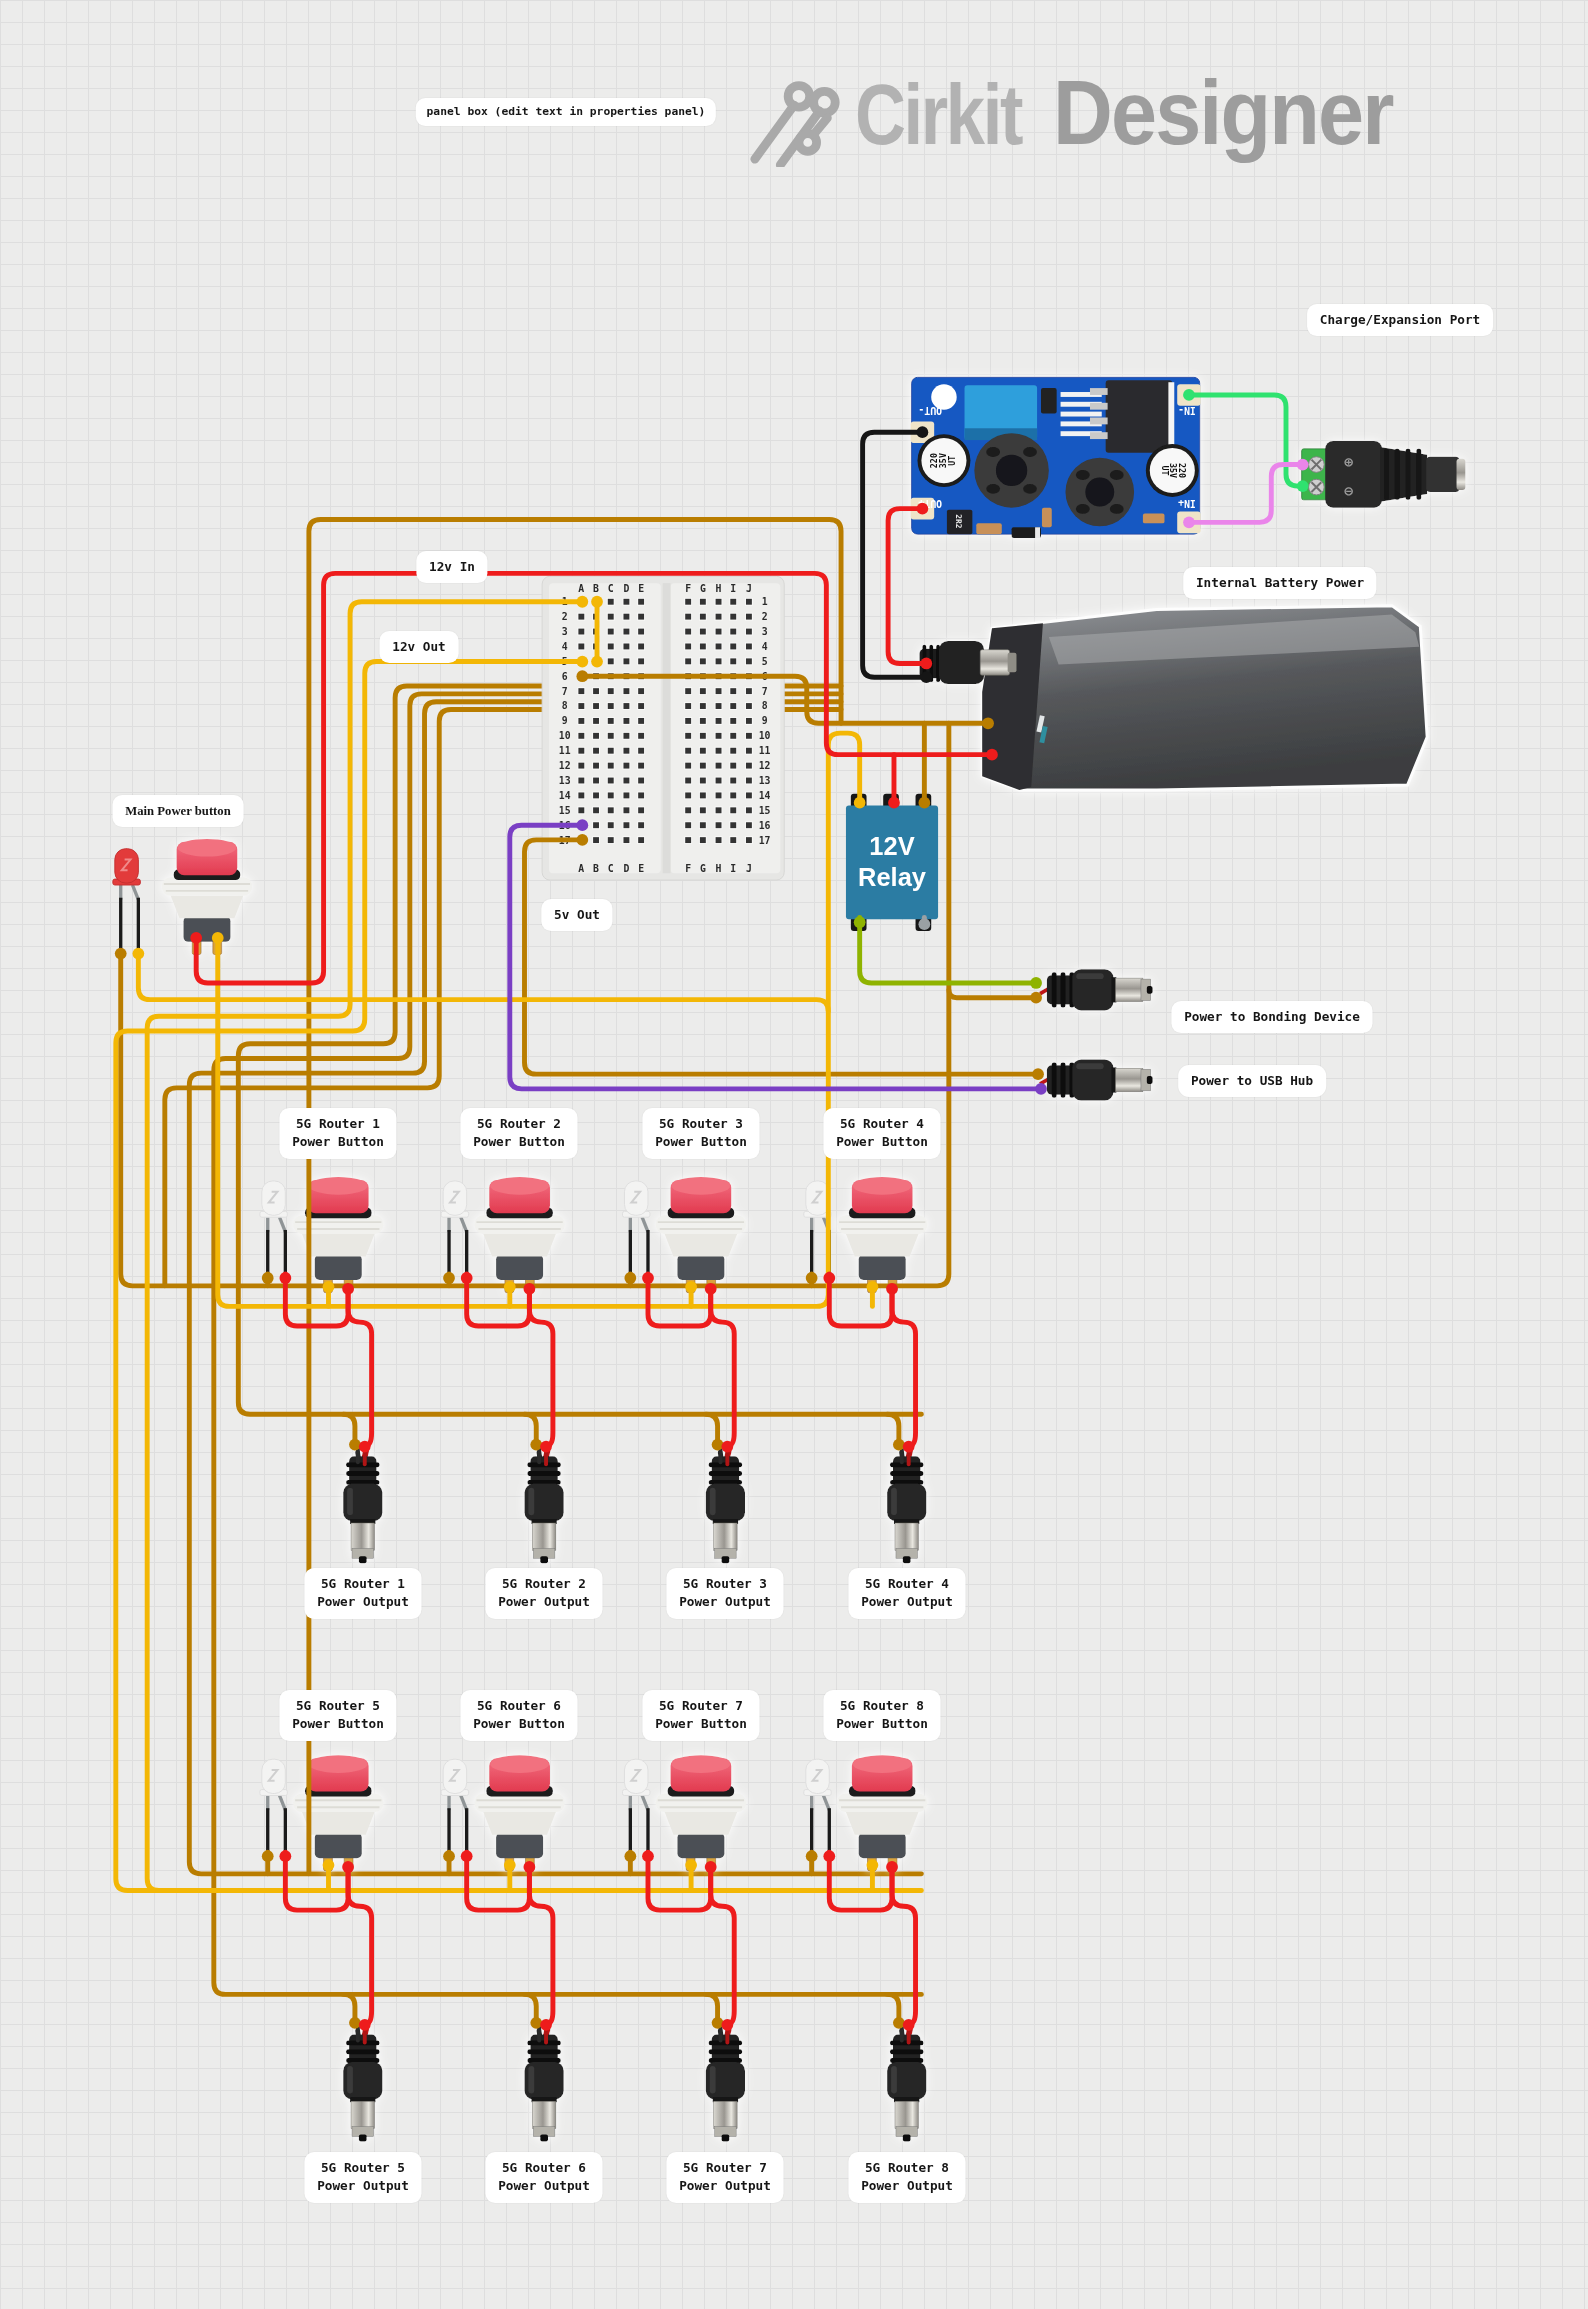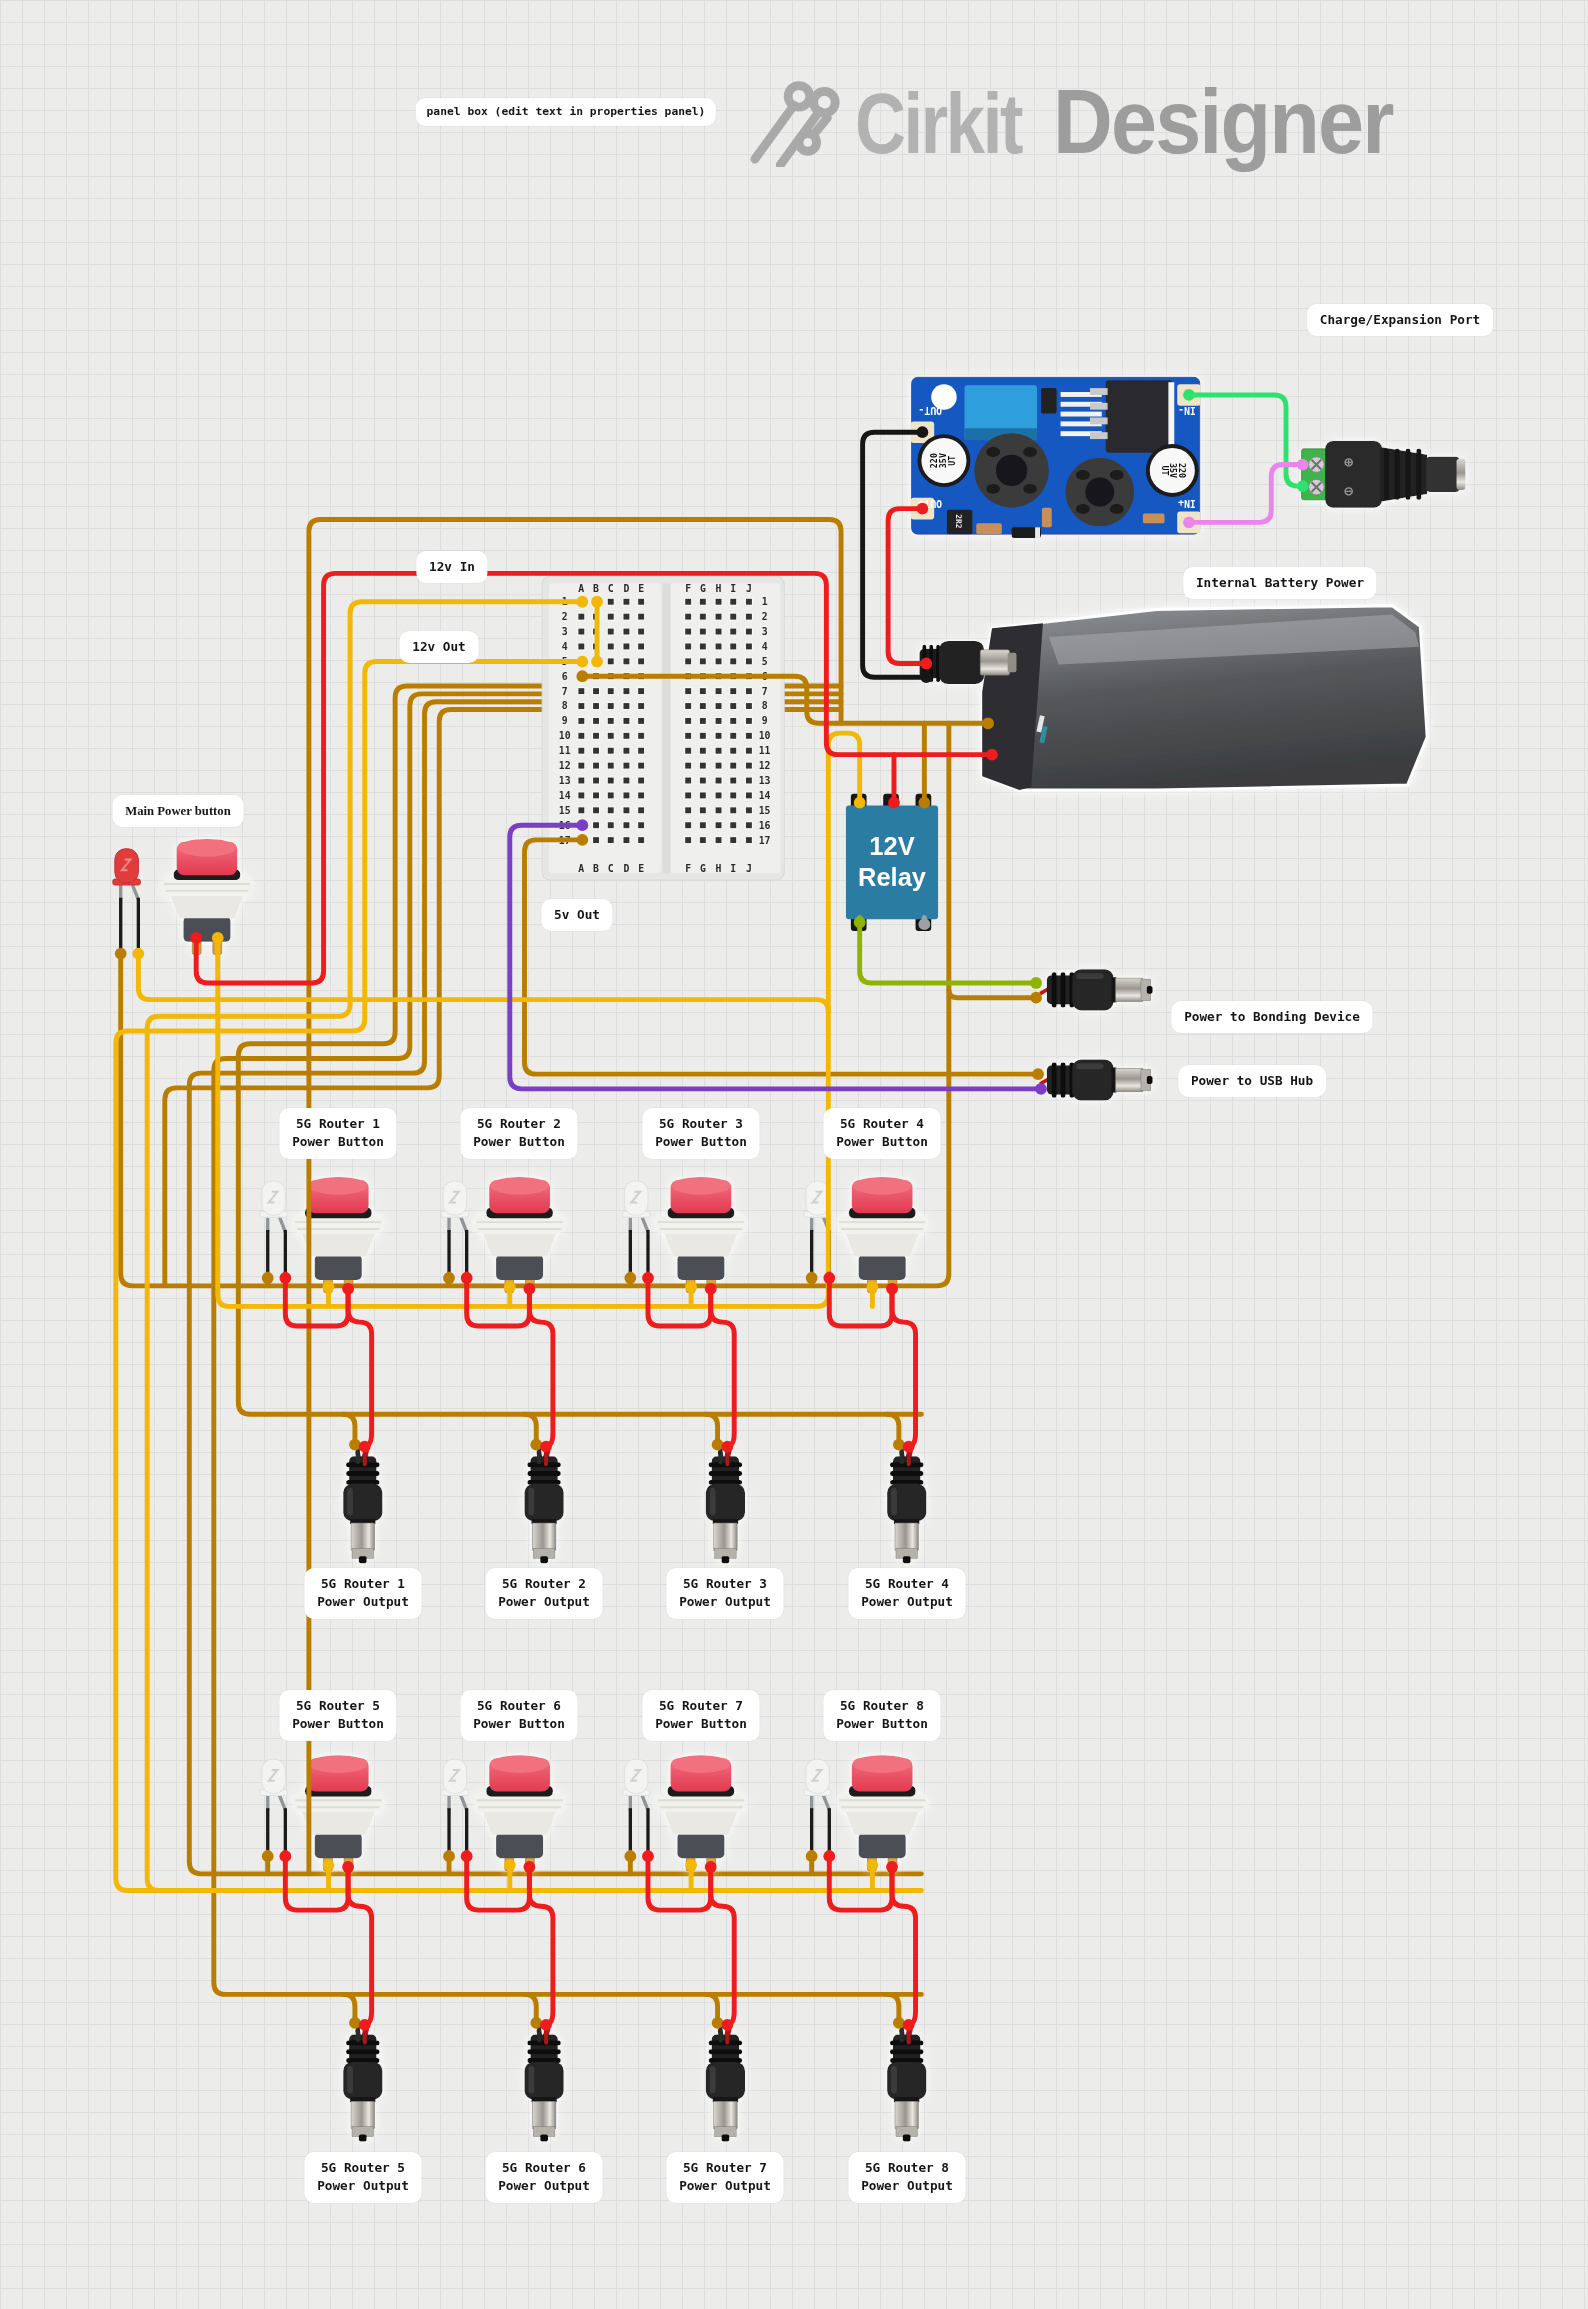--- a/index.html
+++ b/index.html
@@ -8,21 +8,21 @@
     background-image:linear-gradient(#dedede 1px,transparent 1px),
                      linear-gradient(90deg,#dedede 1px,transparent 1px);
     background-size:22px 22px;
     font-family:"DejaVu Sans Mono",monospace;}
   svg.layer{position:absolute;left:0;top:0;}
   .lbl{position:absolute;transform:translateX(-50%);background:#fff;border-radius:9.8px;
     padding:6.9px 12.7px;font:bold 12.7px "DejaVu Sans Mono",monospace;color:#161616;
     text-align:center;line-height:1.45;white-space:nowrap;z-index:40;
     box-shadow:0 0 0 1px rgba(0,0,0,0.02);}
   .lbl.small{font-size:11.3px;padding:5.9px 10.8px;}
-  .logo{position:absolute;left:747px;top:59px;display:flex;align-items:flex-end;gap:9.8px;z-index:5;}
+  .logo{position:absolute;left:747px;top:59px;display:flex;align-items:center;gap:9.8px;z-index:5;}
   .logo .words{display:flex;gap:15.7px;align-items:baseline;
     font-family:"Liberation Sans","DejaVu Sans",sans-serif;line-height:1;}
   .logo .w1{font-size:86px;font-weight:bold;color:#b2b2b2;letter-spacing:-2.9px;transform:scaleX(.82);transform-origin:left;}
   .logo .w2{font-size:90px;font-weight:bold;color:#9d9d9d;letter-spacing:-2px;transform:scaleX(.92);transform-origin:left;margin-left:-19.6px;}
 </style>
 </head>
 <body>
 
 <div class="stage">
   <svg id="wires-under" class="layer" width="1589" height="2309" viewBox="0 0 1621 2356">
@@ -1054,21 +1054,21 @@
       </div>
       <div class="lbl" style="left: 1400px; top: 304px;">
         <div>Charge/Expansion Port</div>
       </div>
       <div class="lbl" style="left: 1280px; top: 567px;">
         <div>Internal Battery Power</div>
       </div>
       <div class="lbl" style="left: 452px; top: 551px;">
         <div>12v In</div>
       </div>
-      <div class="lbl" style="left: 439px; top: 631px; text-align: right;">
+      <div class="lbl" style="left: 419px; top: 631px; text-align: right;">
         <div>12v Out</div>
       </div>
       <div class="lbl" style="left: 577px; top: 899px;">
         <div>5v Out</div>
       </div>
       <div class="lbl" style="left: 178px; top: 795px; font-family: Liberation Serif, serif;">
         <div>Main Power button</div>
       </div>
       <div class="lbl" style="left: 1272px; top: 973px; margin-top: 28px;">
         <div>Power to Bonding Device</div>

